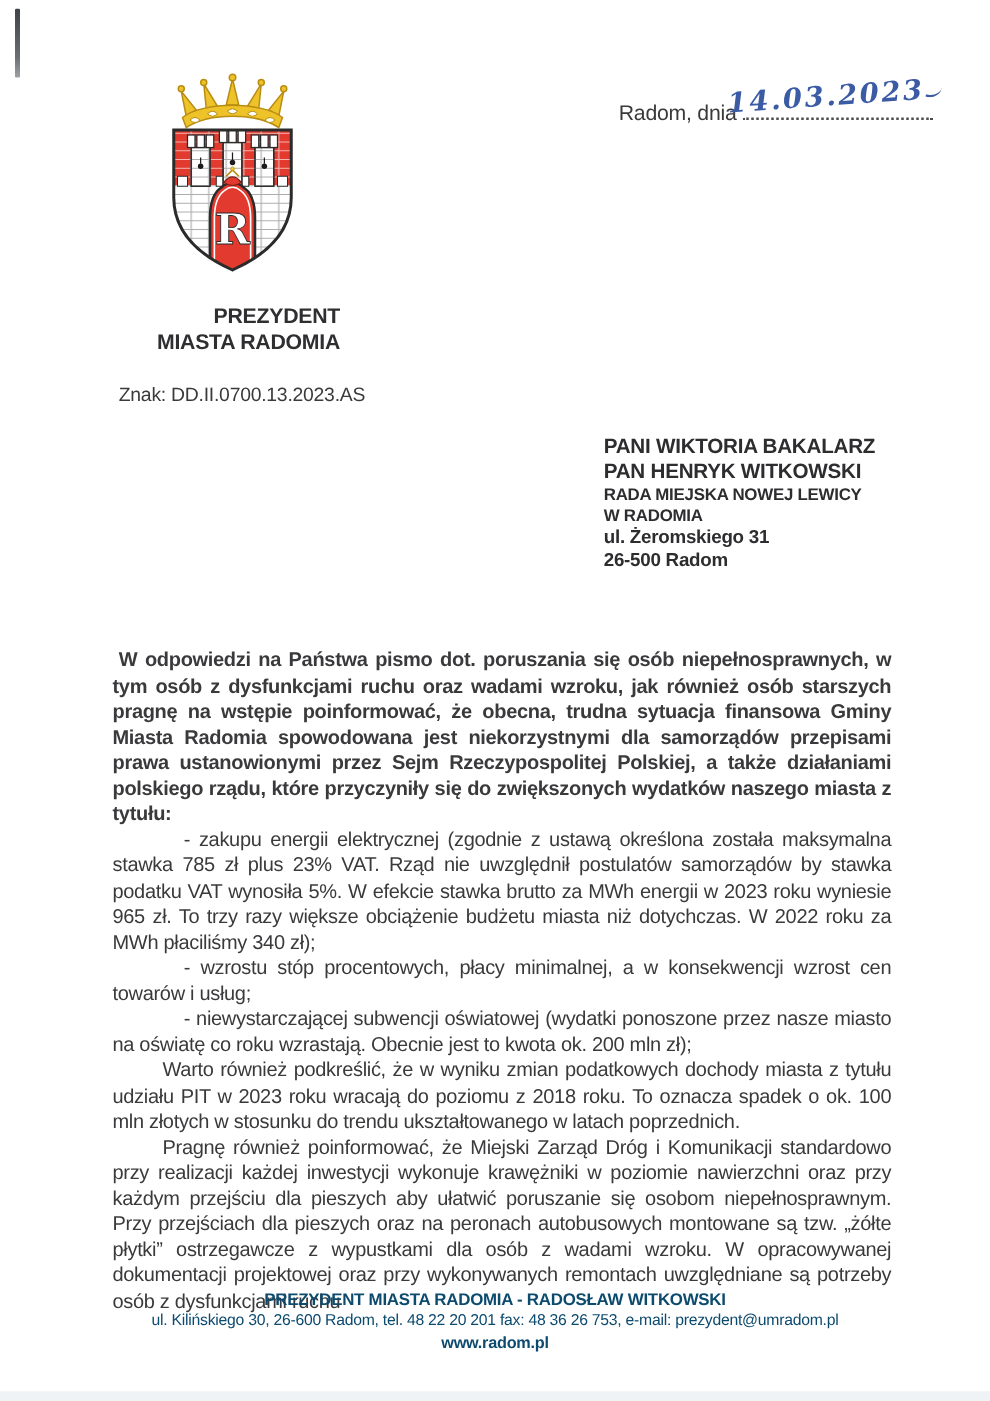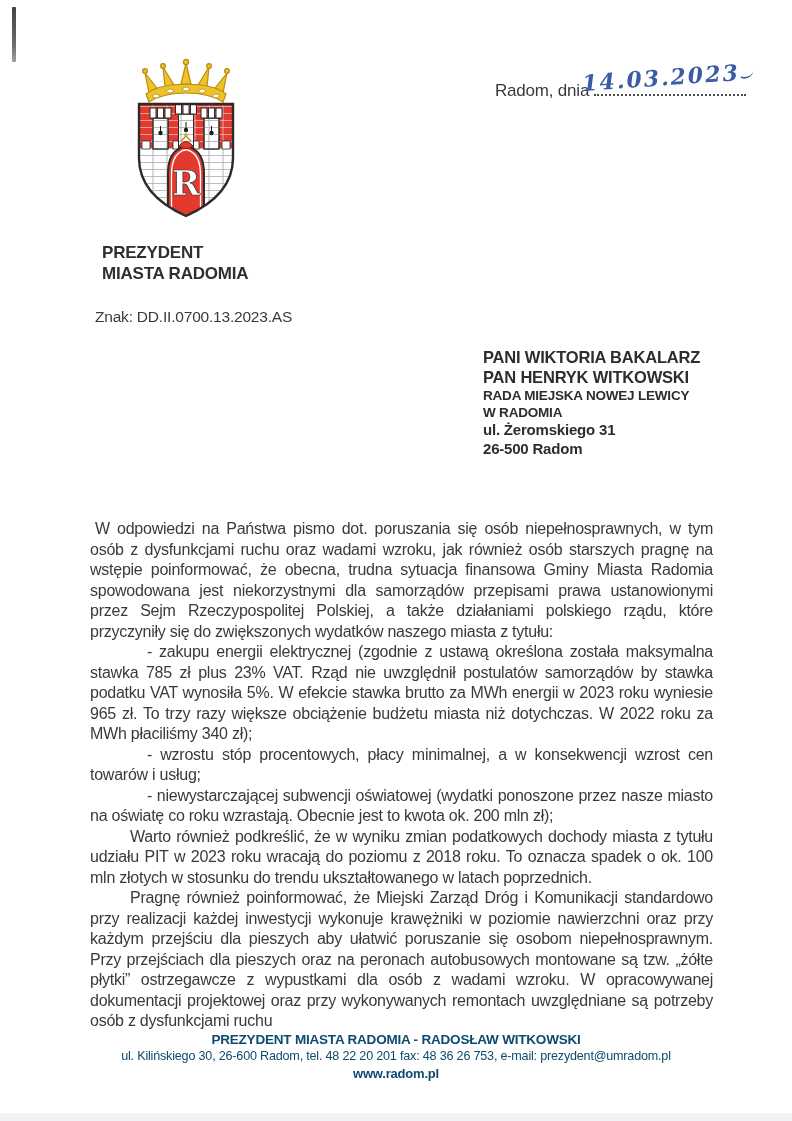--- a/index.html
+++ b/index.html
@@ -45,21 +45,21 @@
   .date-script::after{
     content:"";display:inline-block;width:12px;height:8px;
     border-bottom:2px solid var(--ink,#3b5ba5);
     border-radius:0 0 10px 0;transform:rotate(14deg);margin-left:1px;
   }
   
   .crest{position:absolute;left:132px;top:58px;width:108px;height:162px;}
   
   .office-title{
     position:absolute;top:242px;left:102px;width:170px;
-    text-align:left;font-weight:bold;font-size:17px;line-height:21px;
+    text-align:right;font-weight:bold;font-size:17px;line-height:21px;
     letter-spacing:-0.2px;color:#2f2f31;
   }
   
   .reference{
     position:absolute;top:308px;left:95px;
     font-size:15.5px;letter-spacing:-0.2px;color:var(--text);
   }
   
   .recipient{
     position:absolute;top:347px;left:483px;
@@ -68,21 +68,21 @@
   .recipient .lg{font-size:16.5px;line-height:20px;}
   .recipient .sm{font-size:13.5px;line-height:17px;}
   .recipient .md{font-size:15px;line-height:18.5px;}
   
   .letter-body{
     position:absolute;top:519px;left:90px;width:623px;
     font-size:16px;line-height:20.5px;letter-spacing:-0.25px;
     text-align:justify;color:var(--text);
   }
   .letter-body p{margin:0;}
-  .letter-body p.intro{text-indent:5px;}
+  .letter-body p.intro{text-indent:5px;font-weight:bold;}
   .letter-body p.dash{text-indent:57px;}
   .letter-body p.ind{text-indent:40px;}
   
   .page-footer{
     position:absolute;top:1031px;left:0;width:792px;
     text-align:center;color:#0c4a6e;letter-spacing:-0.2px;
   }
   .page-footer .f1{font-weight:bold;font-size:13.5px;line-height:17px;}
   .page-footer .f2{font-size:12.6px;line-height:17px;}
   .page-footer .f3{font-weight:bold;font-size:13px;line-height:17px;}

